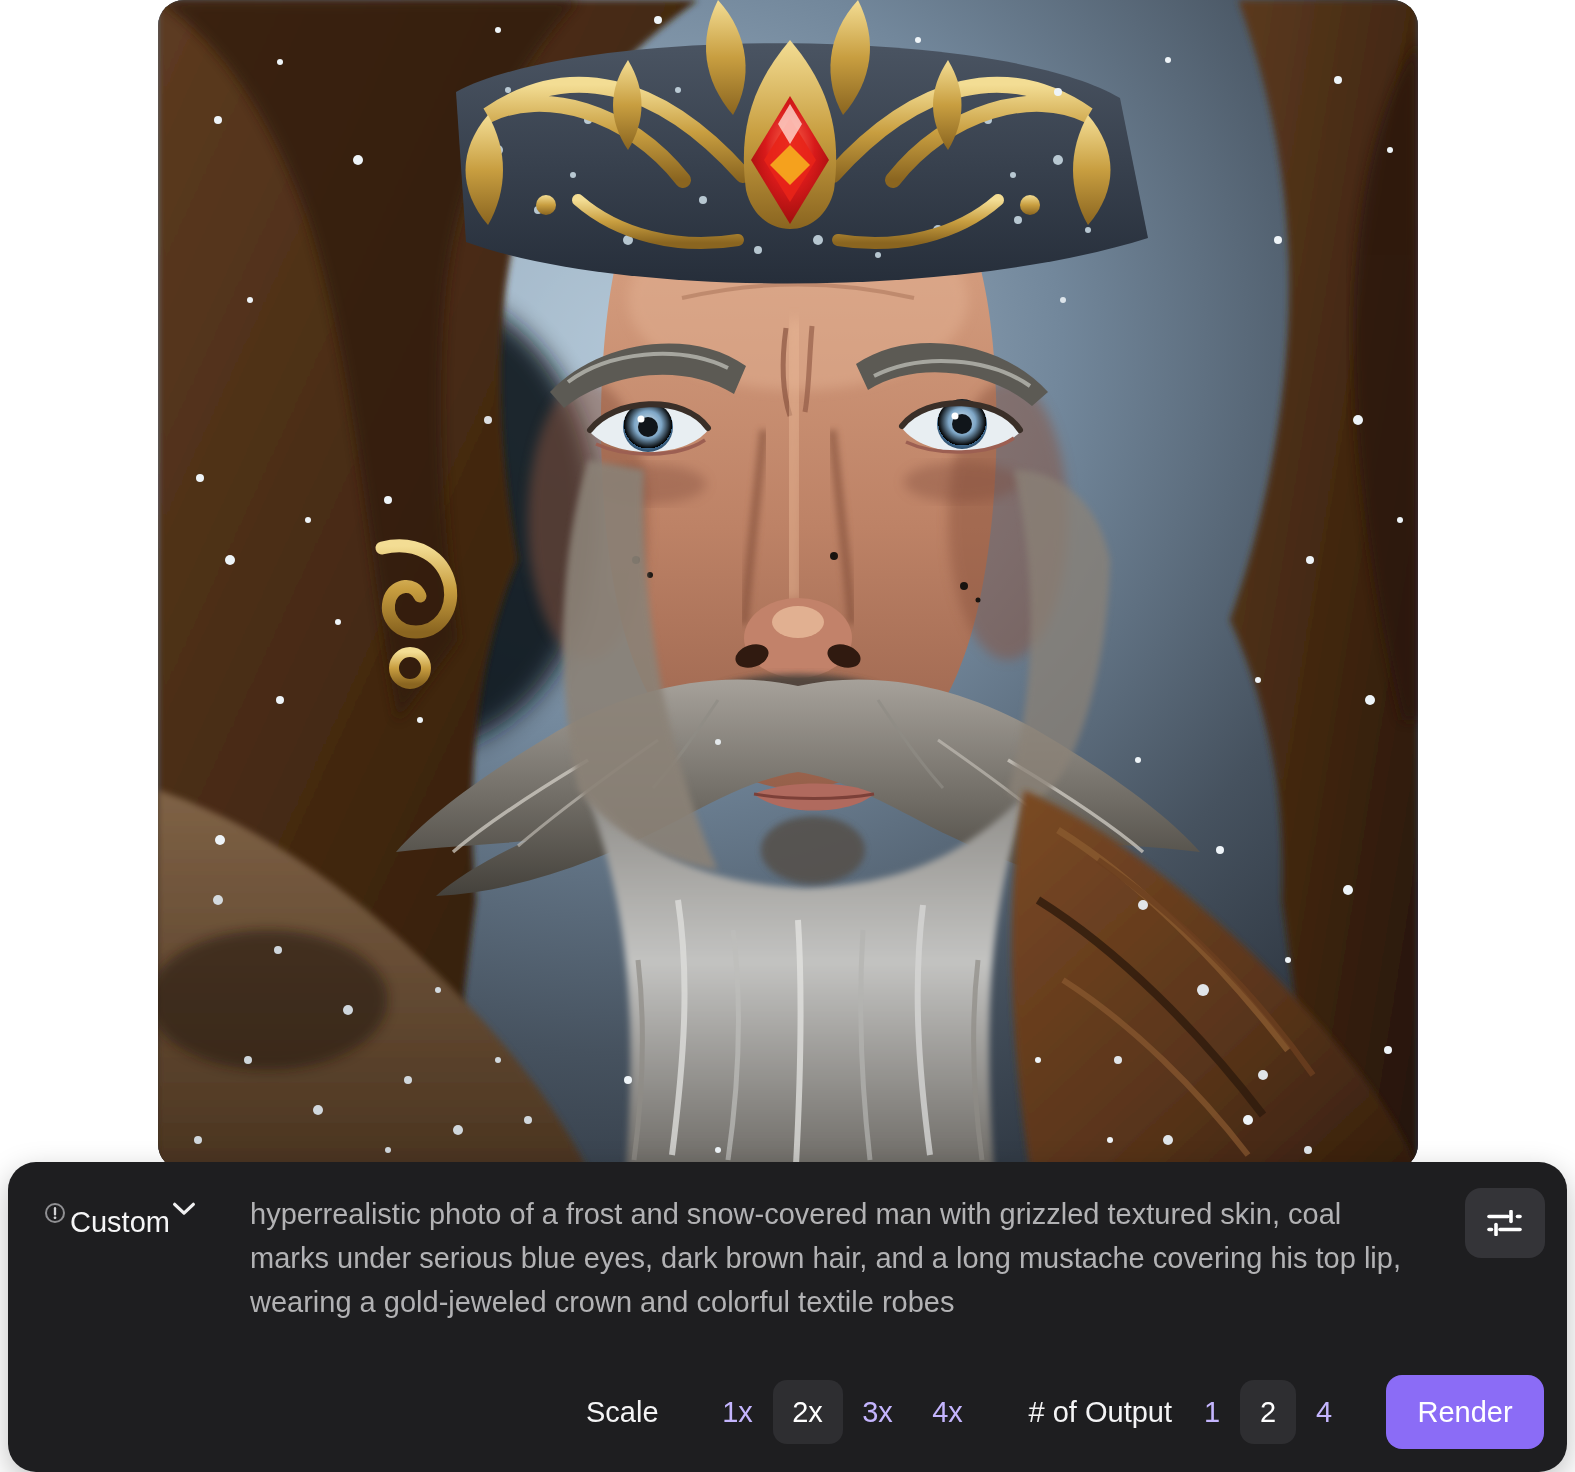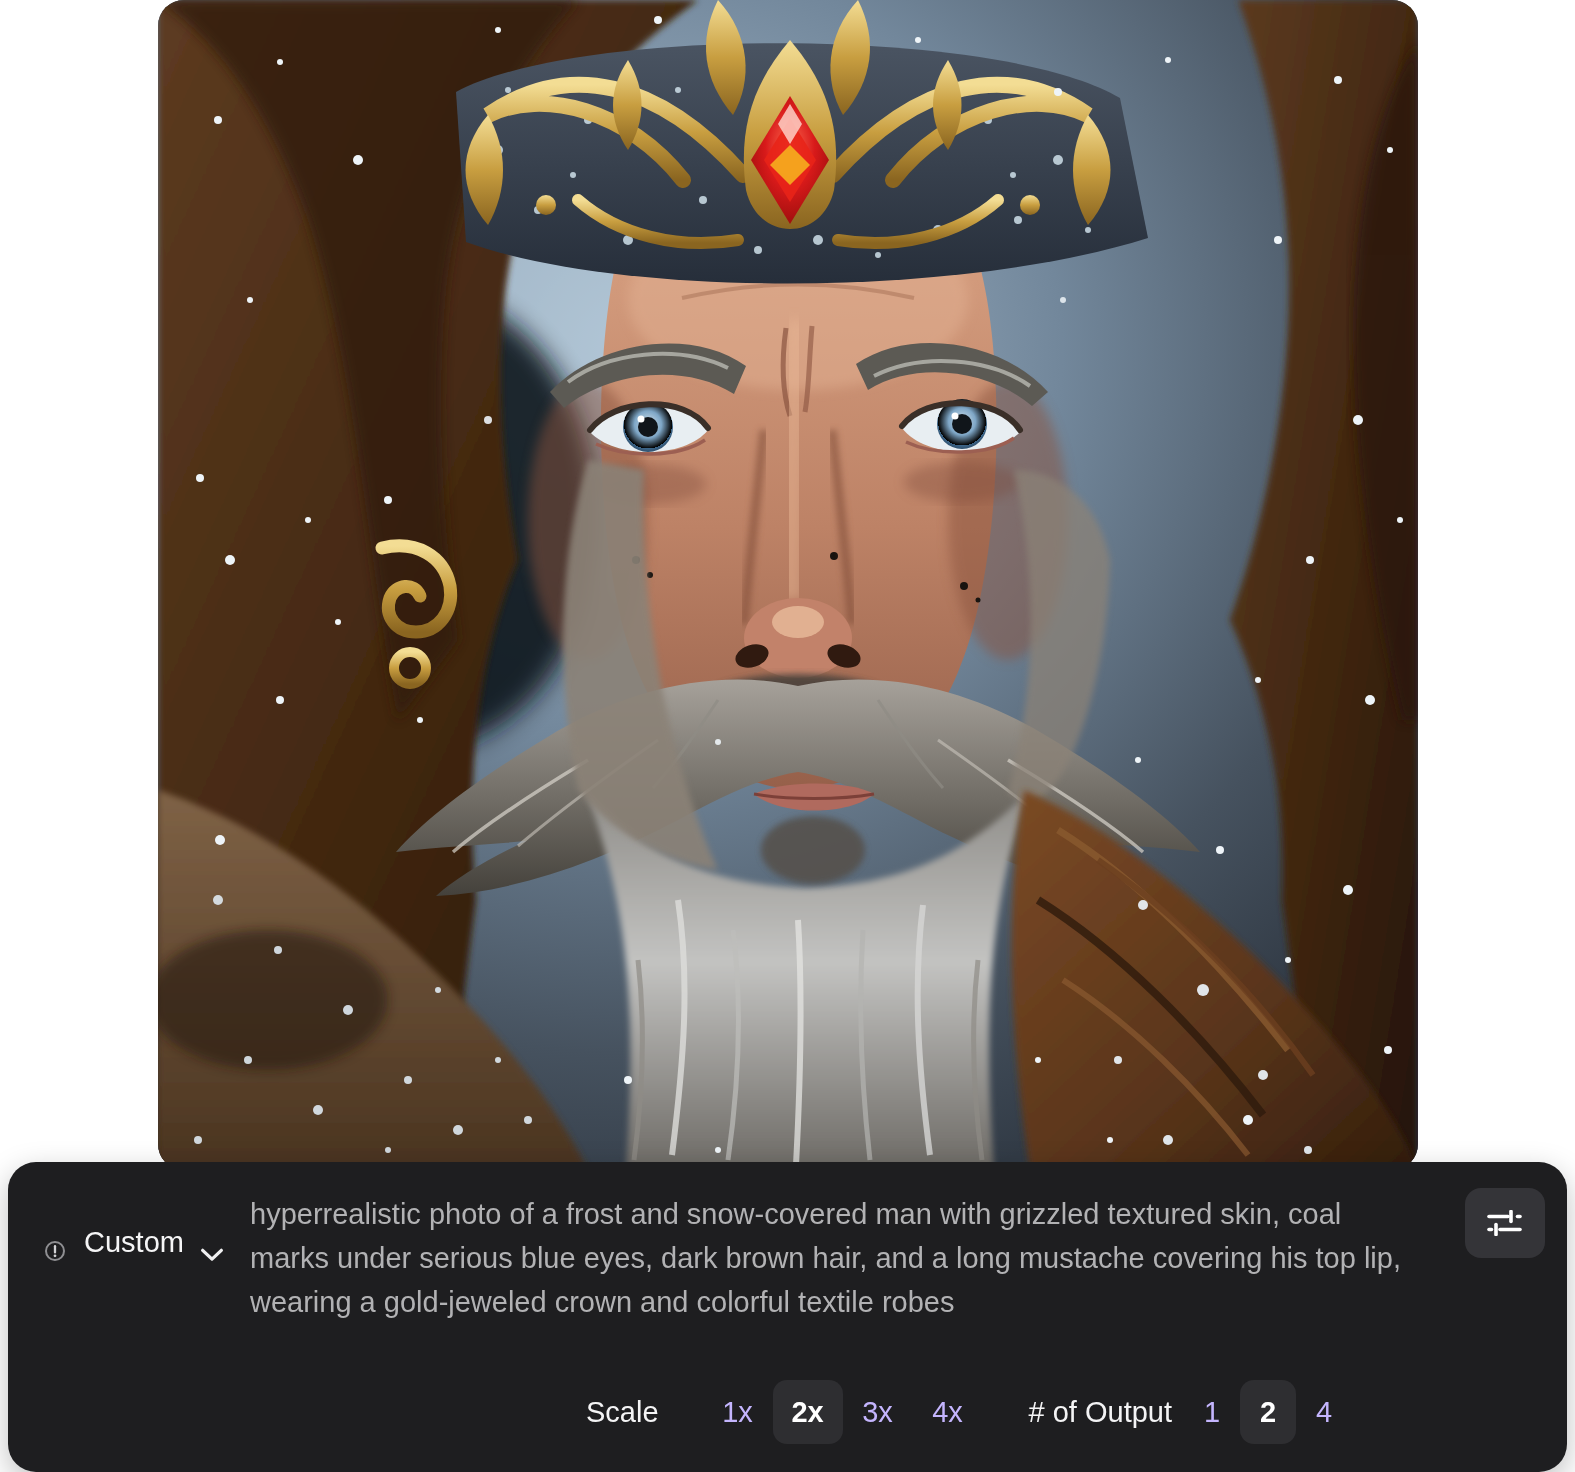--- a/index.html
+++ b/index.html
@@ -6,36 +6,36 @@
   body{font-family:"Liberation Sans", sans-serif;-webkit-font-smoothing:antialiased;}
   .stage{position:relative;width:1575px;height:1472px;background:#ffffff;overflow:hidden;}
 
   
   .image-card{position:absolute;left:158px;top:0;width:1260px;height:1170px;border-radius:26px;overflow:hidden;background:#45525f;}
   .image-card svg{display:block;width:100%;height:100%;}
 
   
   .prompt-panel{position:absolute;left:8px;top:1162px;width:1559px;height:310px;background:#1e1e20;border-radius:28px;box-shadow:0 10px 30px rgba(0,0,0,.25);}
 
-  .preset-group{position:absolute;left:36px;top:60px;height:40px;display:flex;align-items:flex-end;gap:18px;cursor:pointer;}
+  .preset-group{position:absolute;left:36px;top:40px;height:40px;display:flex;align-items:flex-start;gap:4px;cursor:pointer;}
   .preset-label{color:#f5f5f6;font-size:29px;line-height:40px;}
   .alert-icon{width:22px;height:22px;flex:0 0 auto;}
   .chev{width:24px;height:14px;flex:0 0 auto;margin-left:-2px;}
 
   .prompt-text{position:absolute;left:242px;top:30px;width:1158px;color:#b2b2b4;font-size:29px;line-height:44px;cursor:text;}
 
   .settings-button{position:absolute;top:26px;right:22px;width:80px;height:70px;border-radius:16px;background:#343438;display:flex;align-items:center;justify-content:center;cursor:pointer;}
   .settings-button svg{width:36px;height:26px;}
 
   .controls-row{position:absolute;left:578px;top:212px;height:76px;display:flex;align-items:center;}
   .row-label{color:#f4f4f5;font-size:29px;font-weight:500;white-space:nowrap;}
   .scale-label{margin-right:44px;}
   .opt{width:70px;height:64px;border-radius:14px;display:flex;align-items:center;justify-content:center;font-size:29px;color:#c4b5fd;cursor:pointer;}
   .opt.small{width:56px;}
-  .opt.selected{background:#2e2e31;color:#ffffff;font-weight:bold;}
+  .opt.selected{background:#2e2e31;color:#ffffff;}
   .output-label{margin-left:46px;margin-right:12px;}
   .render-button{margin-left:34px;width:158px;height:74px;border-radius:16px;background:#8b6cf6;color:#ffffff;font-size:29px;display:flex;align-items:center;justify-content:center;cursor:pointer;border:none;}
 </style>
 </head>
 <body>
 
 <div class="stage">
 
   <div class="image-card">
     <svg viewBox="0 0 1260 1170" preserveAspectRatio="none" role="img">
@@ -364,16 +364,17 @@
     <div class="controls-row">
       <span class="row-label scale-label">Scale</span>
       <span class="opt">1x</span>
       <span class="opt selected">2x</span>
       <span class="opt">3x</span>
       <span class="opt">4x</span>
       <span class="row-label output-label"># of Output</span>
       <span class="opt small">1</span>
       <span class="opt small selected">2</span>
       <span class="opt small">4</span>
+      <button class="render-button">Render</button>
     </div>
 
   </div>
 </div>
 
 </body></html>

